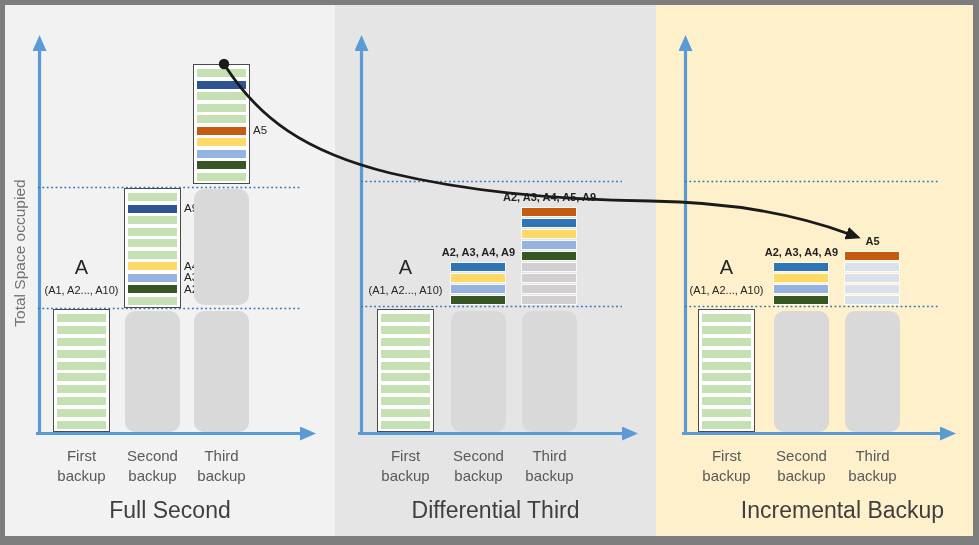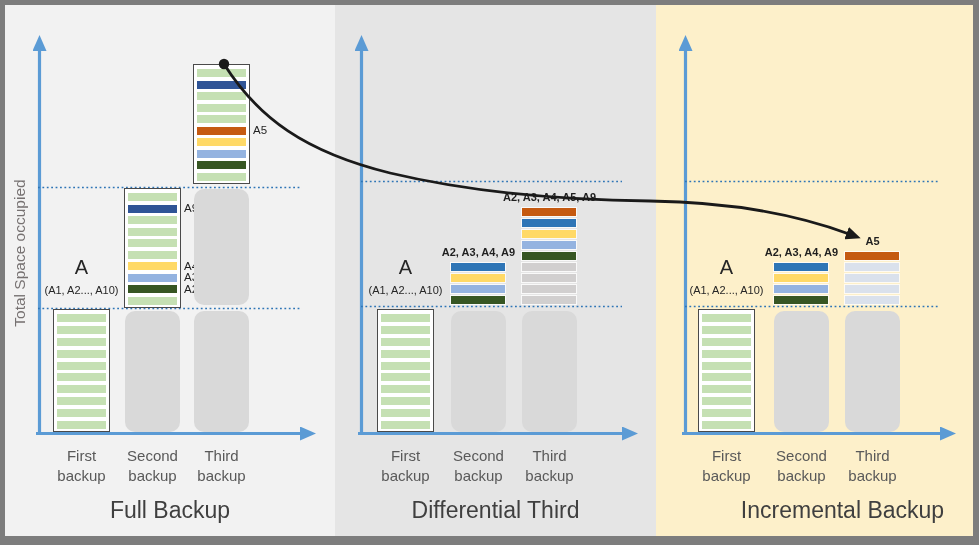--- a/index.html
+++ b/index.html
@@ -181,21 +181,21 @@
       <div class="stackstripe" style="left: 845px; top: 263px; width: 54px; height: 8px; background: rgb(218, 225, 236);"></div>
       <div class="stackstripe" style="left: 845px; top: 274px; width: 54px; height: 8px; background: rgb(218, 225, 236);"></div>
       <div class="stackstripe" style="left: 845px; top: 285px; width: 54px; height: 8px; background: rgb(218, 225, 236);"></div>
       <div class="stackstripe" style="left: 845px; top: 296px; width: 54px; height: 8px; background: rgb(218, 225, 236);"></div>
       <div class="topLabel" style="left: 782.5px; top: 235px; width: 180px;">A5</div>
       <div class="tick" style="left: 694.5px; top: 446px; width: 64px;">First backup</div>
       <div class="tick" style="left: 769.5px; top: 446px; width: 64px;">Second backup</div>
       <div class="tick" style="left: 840.5px; top: 446px; width: 64px;">Third backup</div>
     </div>
 
-  <div class="title t1">Full Backup</div>
+  <div class="title t1">Full Second</div>
   <div class="title t2">Differential Third</div>
   <div class="title t3">Incremental Backup</div>
 
   <svg class="layer svg-fg" width="979" height="545">
     <defs>
       <marker id="arrowBlack" markerUnits="userSpaceOnUse" markerWidth="15" markerHeight="13" refX="2.5" refY="6.5" orient="auto">
         <path d="M0,0 L15,6.5 L0,13 Z" class="fillCurve"></path>
       </marker>
     </defs>
     <circle class="flow-dot" cx="224" cy="64" r="5.2"></circle>

